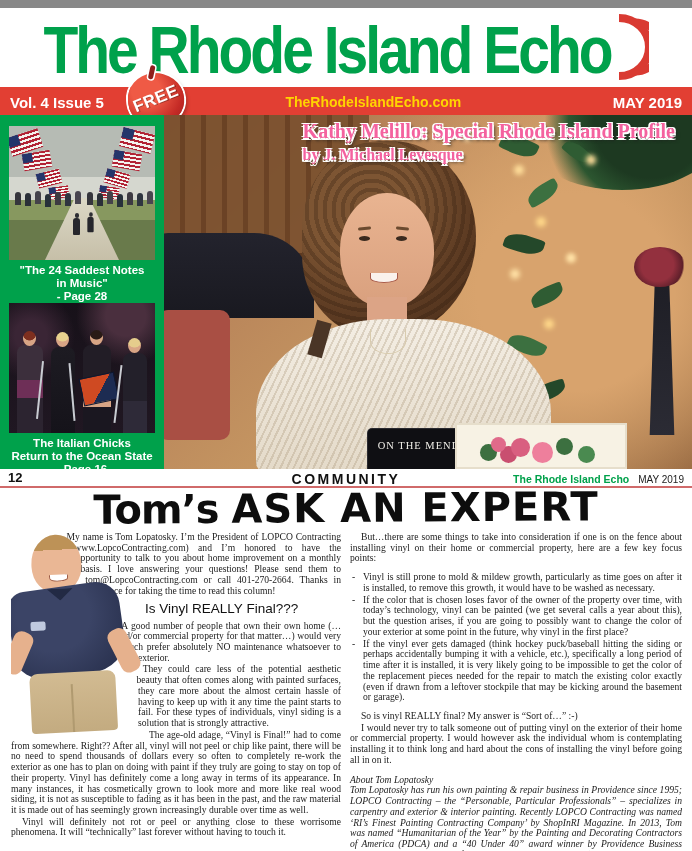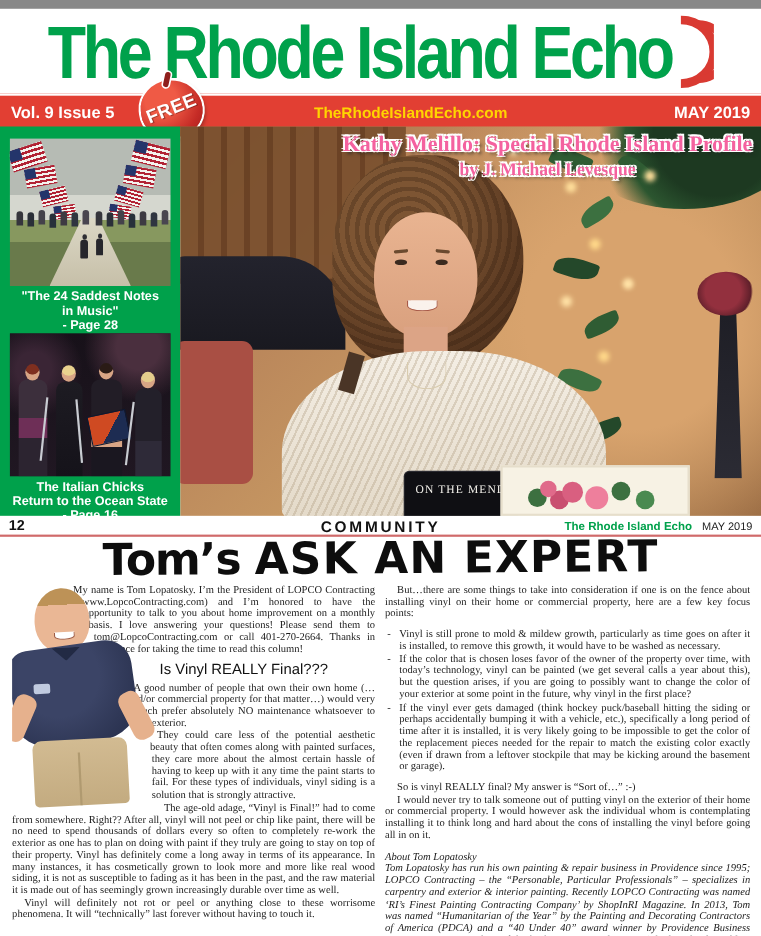--- a/index.html
+++ b/index.html
@@ -94,21 +94,21 @@
                  linear-gradient(#f4eee4,#e4dac9);}
   .w-strap{position:absolute;left:148px;top:206px;width:15px;height:36px;background:#4a3526;transform:rotate(16deg);}
   .f-book{position:absolute;left:204px;top:314px;width:102px;height:40px;background:#0f0f13;
       border-radius:4px 4px 0 0;color:#f2f0ea;text-align:center;font-family:"Liberation Serif",serif;
       font-size:10.5px;letter-spacing:1px;padding-top:11px;box-sizing:border-box;box-shadow:0 0 0 1px #2a2a30;}
   .f-painting{position:absolute;left:291px;top:308px;width:172px;height:46px;background:#f7f2e4;
       border:2px solid #e6decb;box-sizing:border-box;}
   .rose{position:absolute;left:34px;top:12px;width:15px;height:15px;border-radius:50%;background:#e06a8a;
       box-shadow:22px 3px 0 2px #d95f80,10px 10px 0 1px #c94f70,44px 8px 0 3px #ee7f9c,
                  66px 2px 0 1px #3c7040,-10px 8px 0 1px #3c7040,88px 10px 0 1px #4a8a50;}
-  .f-caption{position:absolute;top:5px;right:8px;text-align:center;font-family:"Liberation Serif",serif;
+  .f-caption{position:absolute;top:5px;right:17px;text-align:left;font-family:"Liberation Serif",serif;
       font-weight:bold;color:#f4629f;line-height:23px;
       text-shadow:-1.5px -1.5px 0 #fff,1.5px -1.5px 0 #fff,-1.5px 1.5px 0 #fff,1.5px 1.5px 0 #fff,3px 3px 3px rgba(30,30,30,.65);}
   .f-caption .c1{font-size:20px;}
   .f-caption .c2{font-size:16px;}
 
   
   .secbar{position:absolute;top:461px;left:0;right:0;height:17px;border-bottom:2.5px solid #d06a6a;
       font-family:"Liberation Sans",sans-serif;background:#fff;}
   .pnum{position:absolute;left:8px;top:1px;font-weight:bold;font-size:13px;color:#111;}
   .sec{position:absolute;left:0;right:0;text-align:center;top:2px;font-weight:bold;font-size:14px;
@@ -163,21 +163,21 @@
 <div class="page">
 
   <header class="masthead">
     <h1 class="paper-title"><span class="t">The Rhode Island Echo</span><svg class="echo-arcs" width="36" height="66" viewBox="0 0 36 66">
           <path d="M6,4 a30,29 0 0 1 0,58" fill="none" stroke="#d93a32" stroke-width="8"></path>
           <path d="M22,8 a25,25 0 0 1 0,50" fill="none" stroke="#d93a32" stroke-width="7"></path>
         </svg></h1>
   </header>
 
   <div class="topbar">
-    <span class="issue">Vol. 9  Issue 5</span>
+    <span class="issue">Vol. 4  Issue 5</span>
     <span class="site">TheRhodeIslandEcho.com</span>
     <span class="tdate">MAY 2019</span>
     <div class="apple">
       <span class="stem"></span>
       <span class="free">FREE</span>
     </div>
   </div>
 
   <div class="band">
 

